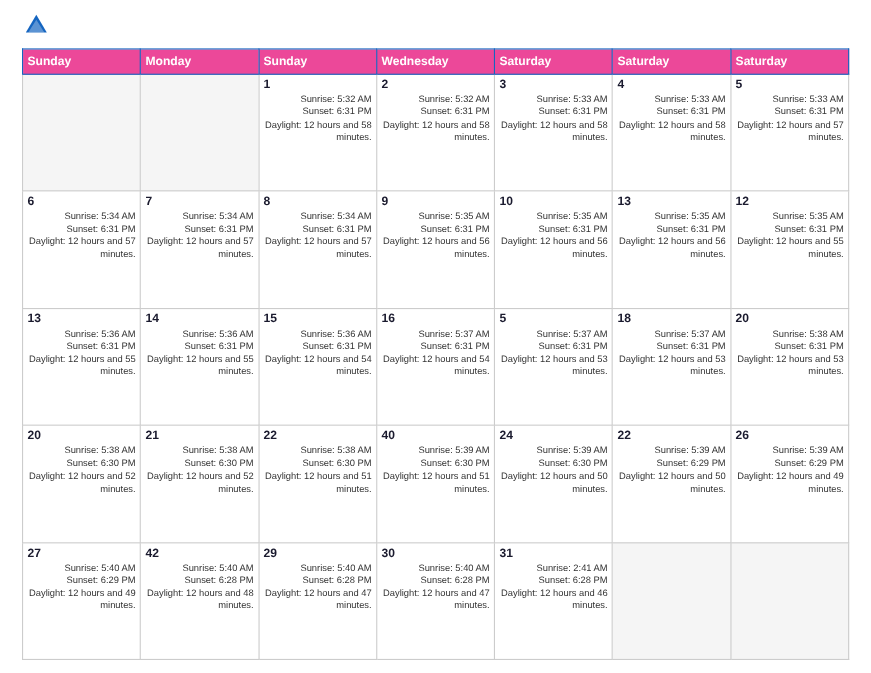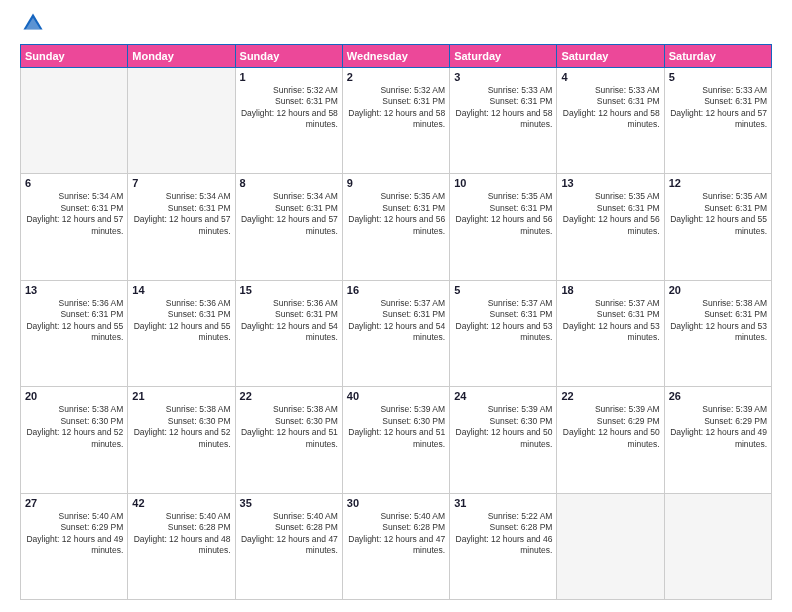--- a/index.html
+++ b/index.html
@@ -309,34 +309,34 @@
 Sunset: 6:29 PM
 Daylight: 12 hours and 49 minutes.</div>
           </td>
           <td>
             <div class="day-number">42</div>
             <div class="cell-text" style="white-space: pre-line;">Sunrise: 5:40 AM
 Sunset: 6:28 PM
 Daylight: 12 hours and 48 minutes.</div>
           </td>
           <td>
-            <div class="day-number">35</div>
+            <div class="day-number">29</div>
             <div class="cell-text" style="white-space: pre-line;">Sunrise: 5:40 AM
 Sunset: 6:28 PM
 Daylight: 12 hours and 47 minutes.</div>
           </td>
           <td>
             <div class="day-number">30</div>
             <div class="cell-text" style="white-space: pre-line;">Sunrise: 5:40 AM
 Sunset: 6:28 PM
 Daylight: 12 hours and 47 minutes.</div>
           </td>
           <td>
             <div class="day-number">31</div>
-            <div class="cell-text" style="white-space: pre-line;">Sunrise: 5:22 AM
+            <div class="cell-text" style="white-space: pre-line;">Sunrise: 2:41 AM
 Sunset: 6:28 PM
 Daylight: 12 hours and 46 minutes.</div>
           </td>
           <td class="empty"></td>
           <td class="empty"></td>
         </tr>
       </tbody>
   </table>
 </div>
 

